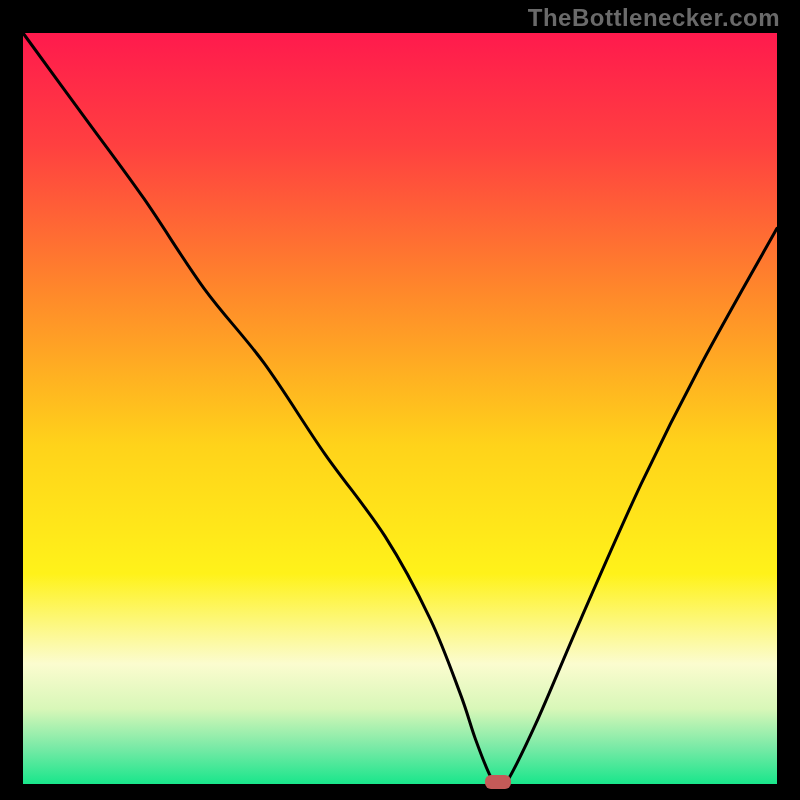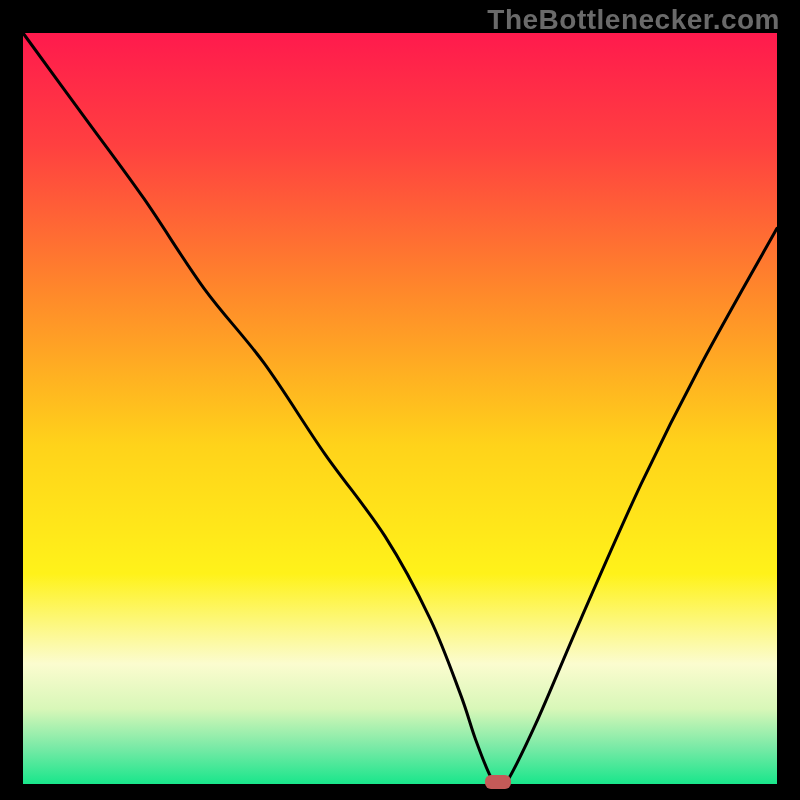--- a/index.html
+++ b/index.html
@@ -16,21 +16,21 @@
     left: 0; top: 0;
     width: 800px;
     height: 800px;
     background: #000;
   }
   .watermark {
     position: absolute;
     top: 4px;
     right: 20px;
     color: #6a6a6a;
-    font-size: 28px;
+    font-size: 24px;
     font-weight: 600;
     letter-spacing: 0.5px;
     user-select: none;
   }
   svg {
     position: absolute;
     left: 0;
     top: 0;
   }
 </style>

